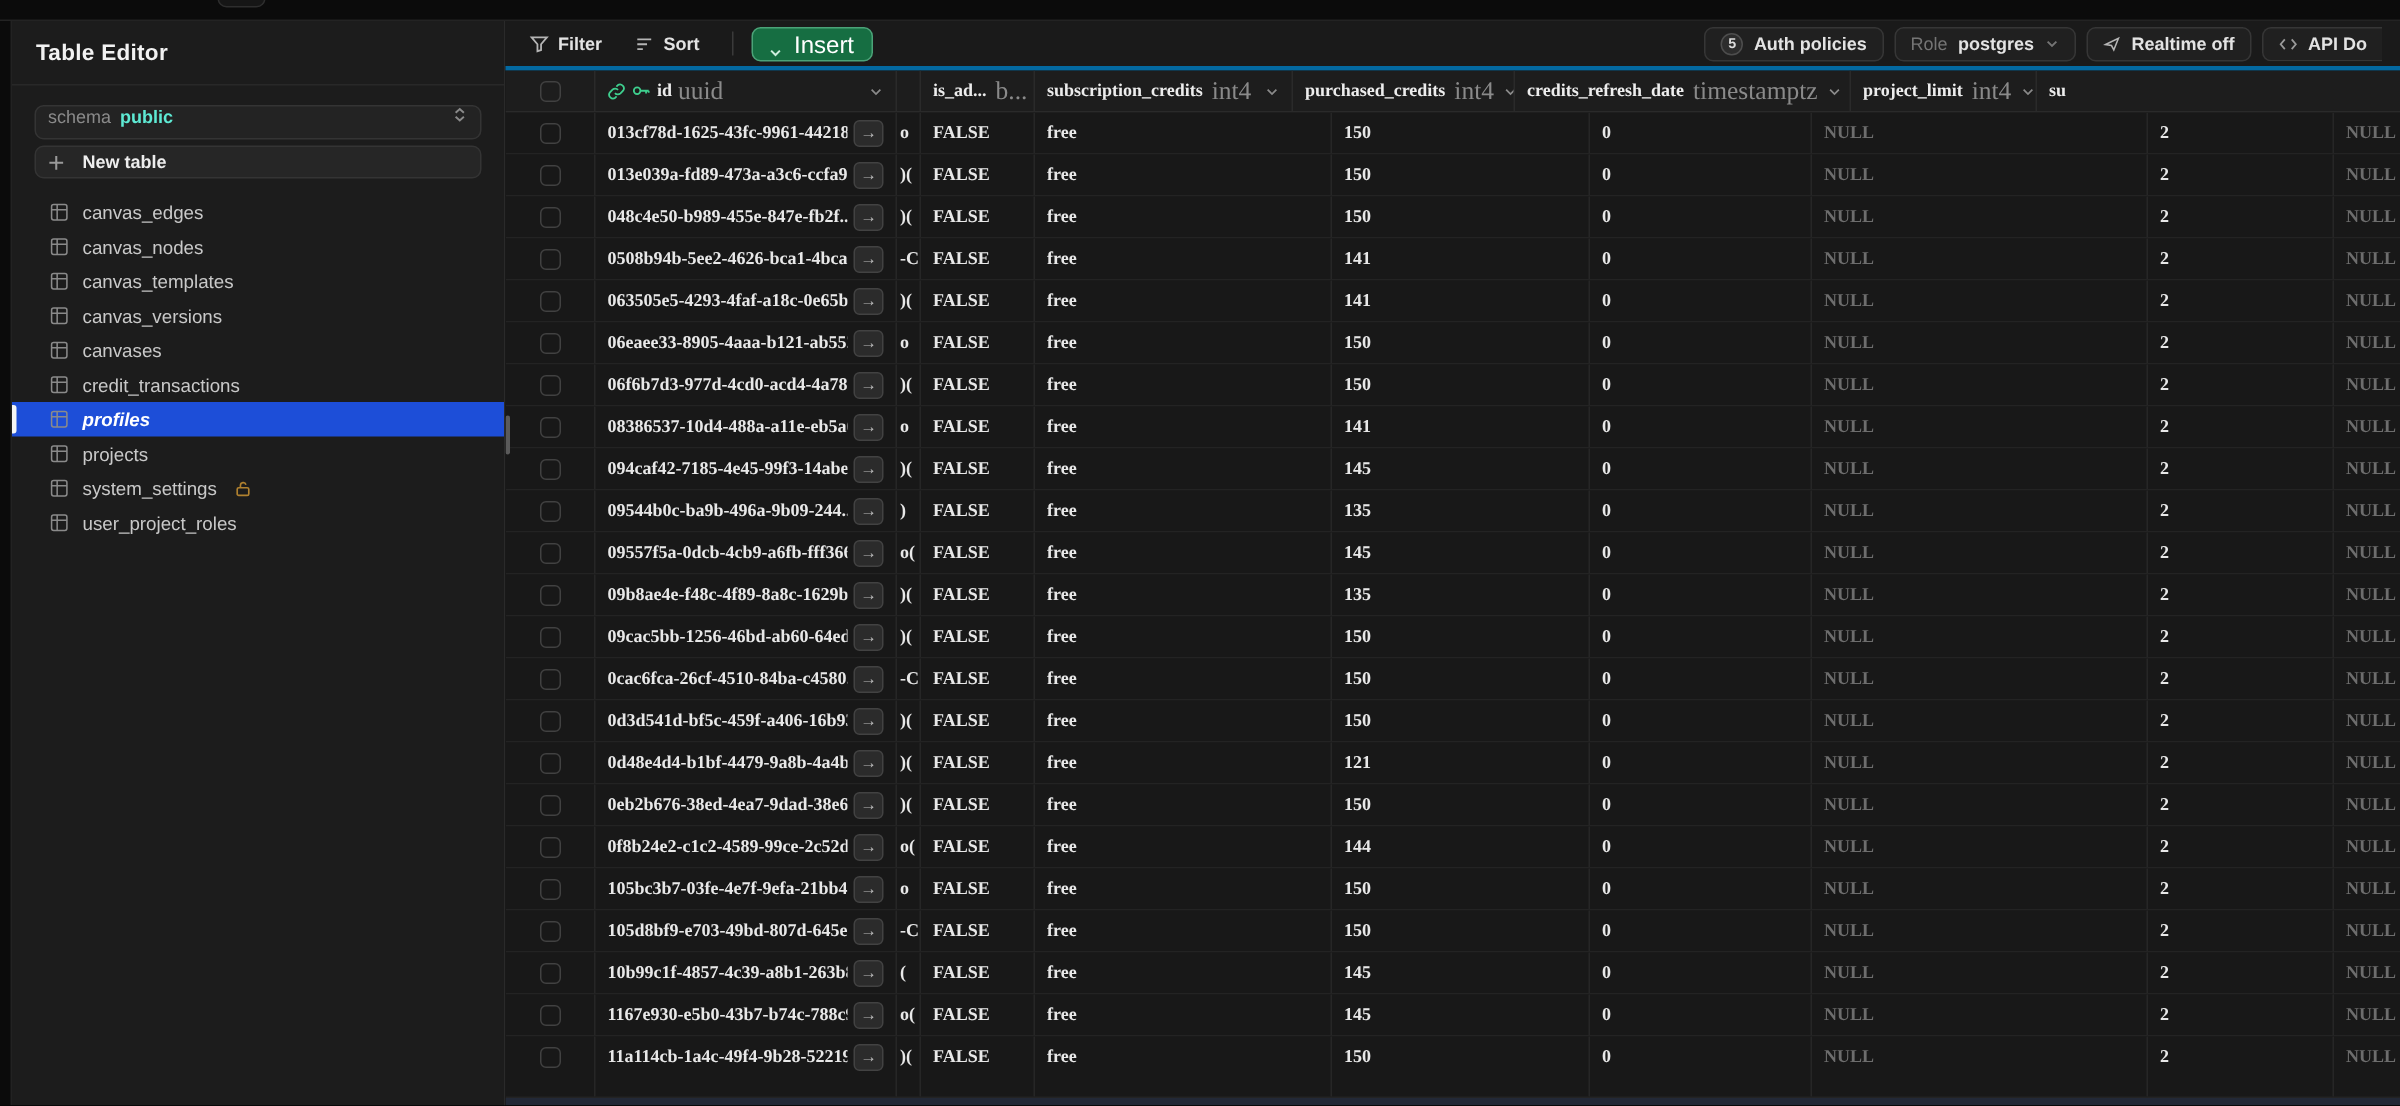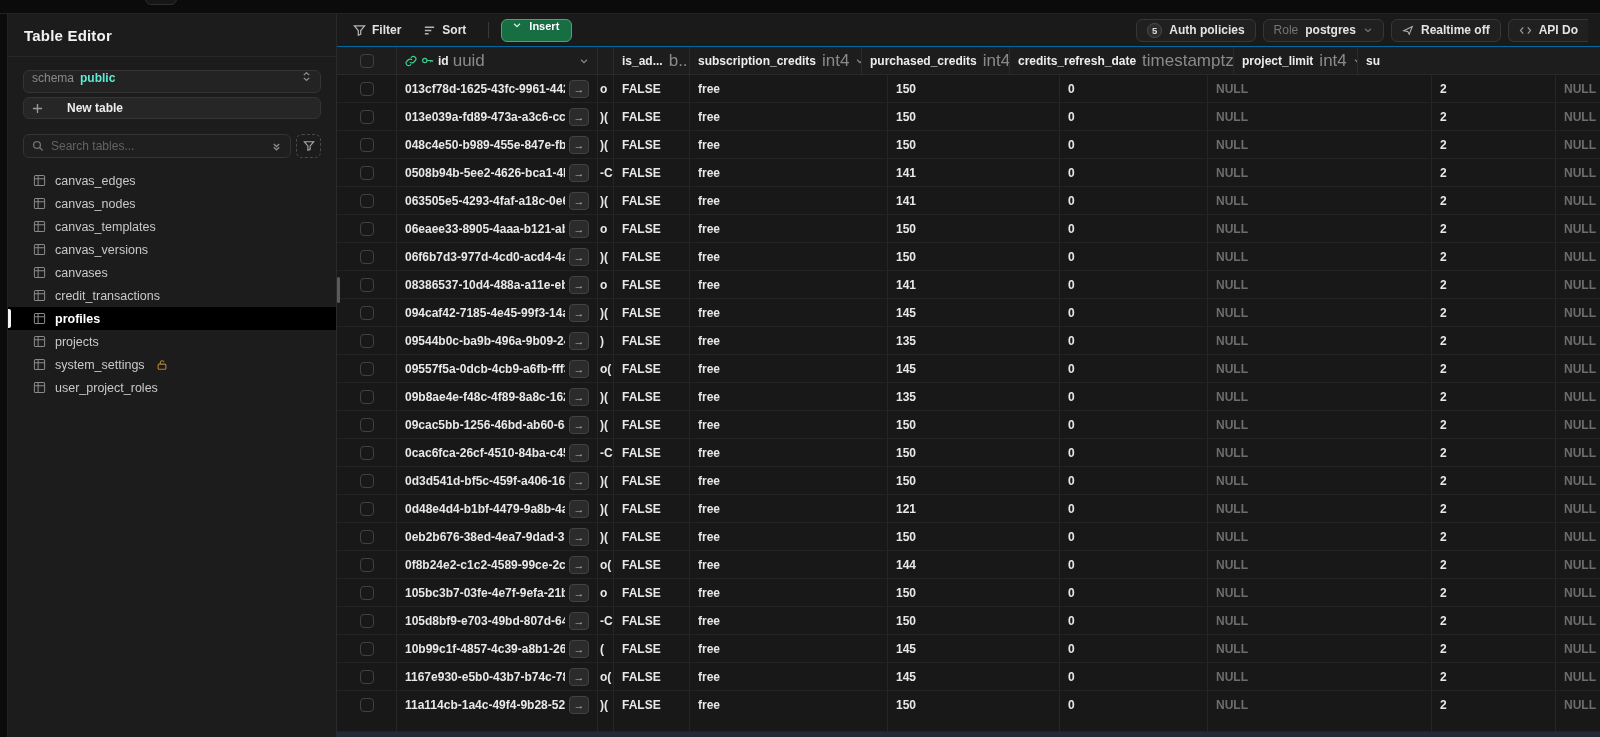--- a/index.html
+++ b/index.html
@@ -17,48 +17,48 @@
   .leftrail { width:8px; background:#0b0b0b; border-right:1px solid #222; }
 
   
   .sidebar { width:329px; background:#1c1c1c; border-right:1px solid #2a2a2a; display:flex; flex-direction:column; }
   .sb-header { height:43px; display:flex; align-items:center; padding:0 16px; border-bottom:1px solid #282828; }
   .sb-title { font-size:15px; font-weight:700; color:#f2f2f2; letter-spacing:.2px; }
   .sb-body { padding:13px 15px 0 15px; }
   .schema-select { height:23px; background:#232323; border:1px solid #343434; border-radius:6px; display:flex; padding:0 8px; cursor:pointer; }
   .schema-label { font-size:12px; color:#8a8a8a; margin-right:6px; }
   .schema-value { font-size:12px; font-weight:700; color:#5eead4; flex:1; }
-  .newtable-btn { margin-top:4px; height:22px; background:#262626; border:1px solid #343434; border-radius:6px; display:flex; align-items:center; padding:0 8px; gap:24px; cursor:pointer; }
+  .newtable-btn { margin-top:4px; height:22px; background:#262626; border:1px solid #343434; border-radius:6px; display:flex; align-items:center; padding:0 8px; gap:12px; cursor:pointer; }
   .newtable-label { font-size:12px; font-weight:700; color:#ededed; }
   .search-row { margin-top:15px; display:flex; gap:5px; }
   .search-box { flex:1; height:24px; background:#1f1f1f; border:1px solid #343434; border-radius:6px; display:flex; align-items:center; padding:0 8px; gap:7px; }
   .search-ph { flex:1; font-size:12px; color:#636363; }
   .sb-filter-btn { width:25px; height:24px; border:1px dashed #4a4a4a; border-radius:6px; display:flex; align-items:center; justify-content:center; background:transparent; cursor:pointer; }
   .table-list { margin-top:11px; display:flex; flex-direction:column; }
   .table-item { height:23px; display:flex; align-items:center; gap:9px; padding:0 0 0 10px; font-size:12.5px; color:#c9c9c9; font-weight:500; cursor:pointer; position:relative; }
   .table-item .ticon { color:#8a8a8a; display:flex; }
-  .table-item.selected { background:#000000; color:#ffffff; font-weight:700; margin-left:-15px; margin-right:-15px; padding-left:25px; }
+  .table-item.selected { background:#1d4ed8; color:#ffffff; font-weight:700; margin-left:-15px; margin-right:-15px; padding-left:25px;font-style:italic; }
   .table-item.selected::before { content:""; position:absolute; left:0; top:2px; bottom:2px; width:3px; background:#f5f5f5; border-radius:0 2px 2px 0; }
   .lock { color:#b0812f; display:flex; margin-left:2px; }
 
   
   .main { flex:1; display:flex; flex-direction:column; min-width:0; background:#171717; }
-  .toolbar { height:33px; background:#1a1a1a; border-bottom:1px solid #0369a1; display:flex; align-items:center; padding:0 12px 0 6px; gap:2px; flex-shrink:0; }
+  .toolbar { height:33px; background:#1a1a1a; border-bottom:3px solid #0369a1; display:flex; align-items:center; padding:0 12px 0 6px; gap:2px; flex-shrink:0; }
   .tb-btn { display:flex; align-items:center; gap:6px; padding:0 10px; height:24px; border-radius:5px; font-size:12px; font-weight:700; color:#e3e3e3; cursor:pointer; background:transparent; border:none; }
   .tb-btn .ic { color:#b5b5b5; display:flex; }
   .tb-divider { width:1px; height:16px; background:#3a3a3a; margin:0 10px; }
-  .insert-btn { display:flex; align-items:flex-start; gap:7px; height:23px; padding:0 12px 0 10px; background:#166e42; border:1px solid #4ba378; border-radius:6px; color:#fff; font-size:11px; font-weight:700; cursor:pointer; }
+  .insert-btn { display:flex; align-items:flex-end; gap:7px; height:23px; padding:0 12px 0 10px; background:#166e42; border:1px solid #4ba378; border-radius:6px; color:#fff; font-size:16px; font-weight:400; cursor:pointer; }
   .tb-right { margin-left:auto; display:flex; align-items:center; gap:7px; }
   .pill { display:flex; align-items:center; gap:7px; height:23px; padding:0 10px; background:#202020; border:1px solid #363636; border-radius:6px; font-size:12px; font-weight:700; color:#e3e3e3; cursor:pointer; white-space:nowrap; }
   .pill .dim { color:#757575; font-weight:400; }
   .count-badge { width:15px; height:15px; border-radius:50%; background:#2c2c2c; border:1px solid #4d4d4d; font-size:9.5px; font-weight:700; color:#dcdcdc; display:flex; align-items:center; justify-content:center; }
   .pill.clipped { border-right:none; border-radius:6px 0 0 6px;text-align:center; }
 
   
-  .grid { flex:1; position:relative; overflow:hidden; display:flex; flex-direction:column; }
+  .grid { flex:1; position:relative; overflow:hidden; display:flex; flex-direction:column;font-family:Liberation Serif, serif; }
   .grid-header { height:28px; background:#1d1d1d; border-bottom:1px solid #2a2a2a; display:flex; flex-shrink:0; }
   .h-cell { display:flex; align-items:center; gap:6px; padding:0 8px; border-right:1px solid #2a2a2a; overflow:hidden; flex-shrink:0; }
   .h-name { font-size:12px; font-weight:700; color:#ededed; white-space:nowrap; }
   .h-type { font-size:17px; color:#8a8a8a; white-space:nowrap; }
   .h-chev { margin-left:auto; color:#8a8a8a; display:flex; flex-shrink:0; }
   .rows { flex:1; overflow:hidden; }
   .row { height:28px; display:flex; border-bottom:1px solid #232323; background:#181818; }
   .cell { display:flex; align-items:center; padding:0 8px; border-right:1px solid #262626; font-size:12px; font-weight:600; color:#e8e8e8; white-space:nowrap; overflow:hidden; flex-shrink:0; }
   .c-check { width:60px; justify-content:center; }
   .c-id { width:201px; gap:4px; }
@@ -105,43 +105,20 @@
               </svg>
           </span>
         </div>
         <div class="newtable-btn">
           <span style="color:#9a9a9a">
             <svg width="11" height="11" viewBox="0 0 12 12" fill="none" stroke="currentColor" stroke-width="1.5">
                 <path d="M6 1v10M1 6h10"></path>
               </svg>
           </span>
           <span class="newtable-label">New table</span>
-        </div>
-        <div class="search-row">
-          <div class="search-box">
-            <span style="color:#6f6f6f">
-              <svg width="12" height="12" viewBox="0 0 12 12" fill="none" stroke="currentColor" stroke-width="1.4">
-                  <circle cx="5" cy="5" r="3.4"></circle>
-                  <path d="m10.6 10.6-3-3"></path>
-                </svg>
-            </span>
-            <span class="search-ph">Search tables...</span>
-            <span style="color:#8a8a8a">
-              <svg width="11" height="11" viewBox="0 0 12 12" fill="none" stroke="currentColor" stroke-width="1.4">
-                  <path d="M3 3.2 6 6l3-2.8M3 6.8 6 9.6l3-2.8"></path>
-                </svg>
-            </span>
-          </div>
-          <div class="sb-filter-btn">
-            <span style="color:#a8a8a8">
-              <svg width="12" height="12" viewBox="0 0 14 14" fill="none" stroke="currentColor" stroke-width="1.3">
-                  <path d="M1.5 2h11L8.3 7v4.2L5.7 12V7L1.5 2Z"></path>
-                </svg>
-            </span>
-          </div>
         </div>
         <div class="table-list">
   <div class="table-item">
     <span class="ticon">
       <svg width="13" height="13" viewBox="0 0 14 14" fill="none" stroke="currentColor" stroke-width="1.1">
                   <rect x="1.5" y="1.5" width="11" height="11" rx="1.5"></rect>
                   <path d="M1.5 5.2h11M5.5 1.5v11"></path>
                 </svg>
     </span>
     <span class="tlabel">canvas_edges</span>

